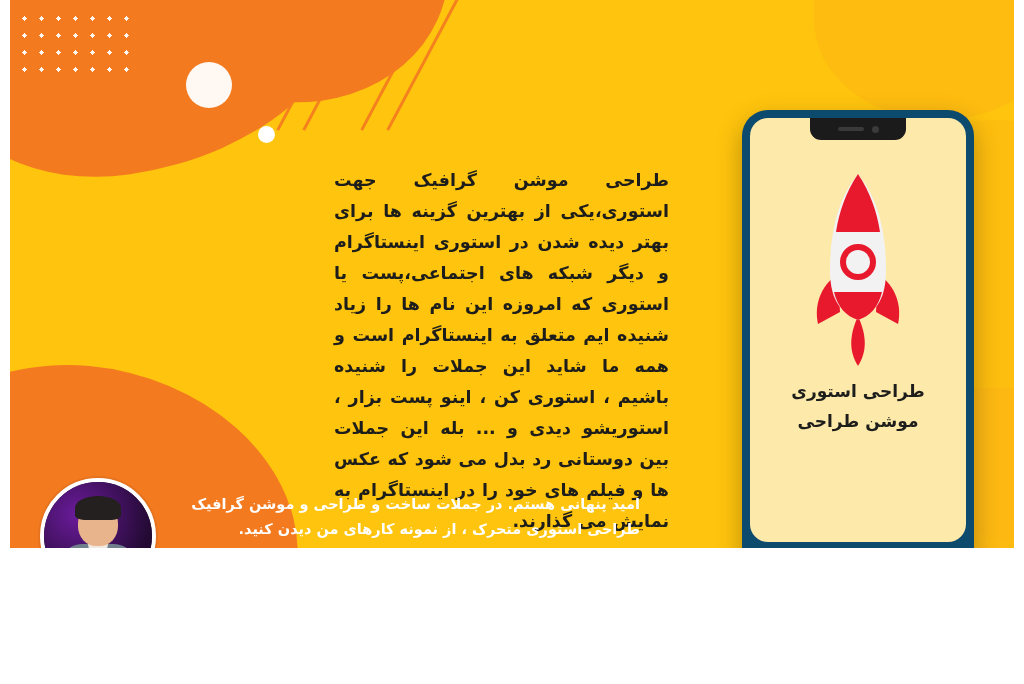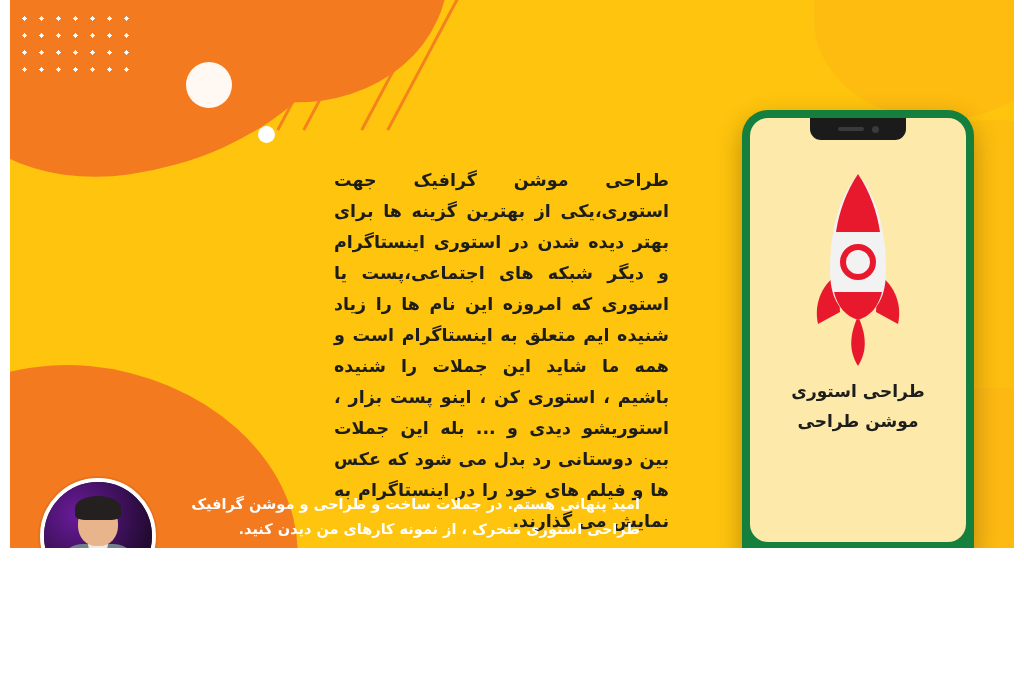--- a/index.html
+++ b/index.html
@@ -138,21 +138,21 @@
   .website{
     position:absolute;left:168px;top:618px;
     direction:ltr;color:#6d6d6d;font-size:17px;letter-spacing:.6px;
     font-family:"DejaVu Sans","Liberation Sans",sans-serif;
     margin-top:44px;
   }
 
   
   .phone{
     position:absolute;left:742px;top:110px;width:232px;height:462px;
-    background:#15803d;border-radius:26px;
+    background:#0c4a6e;border-radius:26px;
     box-shadow:0 10px 26px rgba(0,0,0,.28);
   }
   .phone-screen{
     position:absolute;left:8px;top:8px;right:8px;bottom:30px;
     background:#fde9a9;border-radius:18px;overflow:hidden;
   }
   .notch{
     position:absolute;left:50%;top:0;transform:translateX(-50%);
     width:96px;height:22px;background:#1b1b1b;border-radius:0 0 11px 11px;
     display:flex;align-items:center;justify-content:center;gap:8px;

